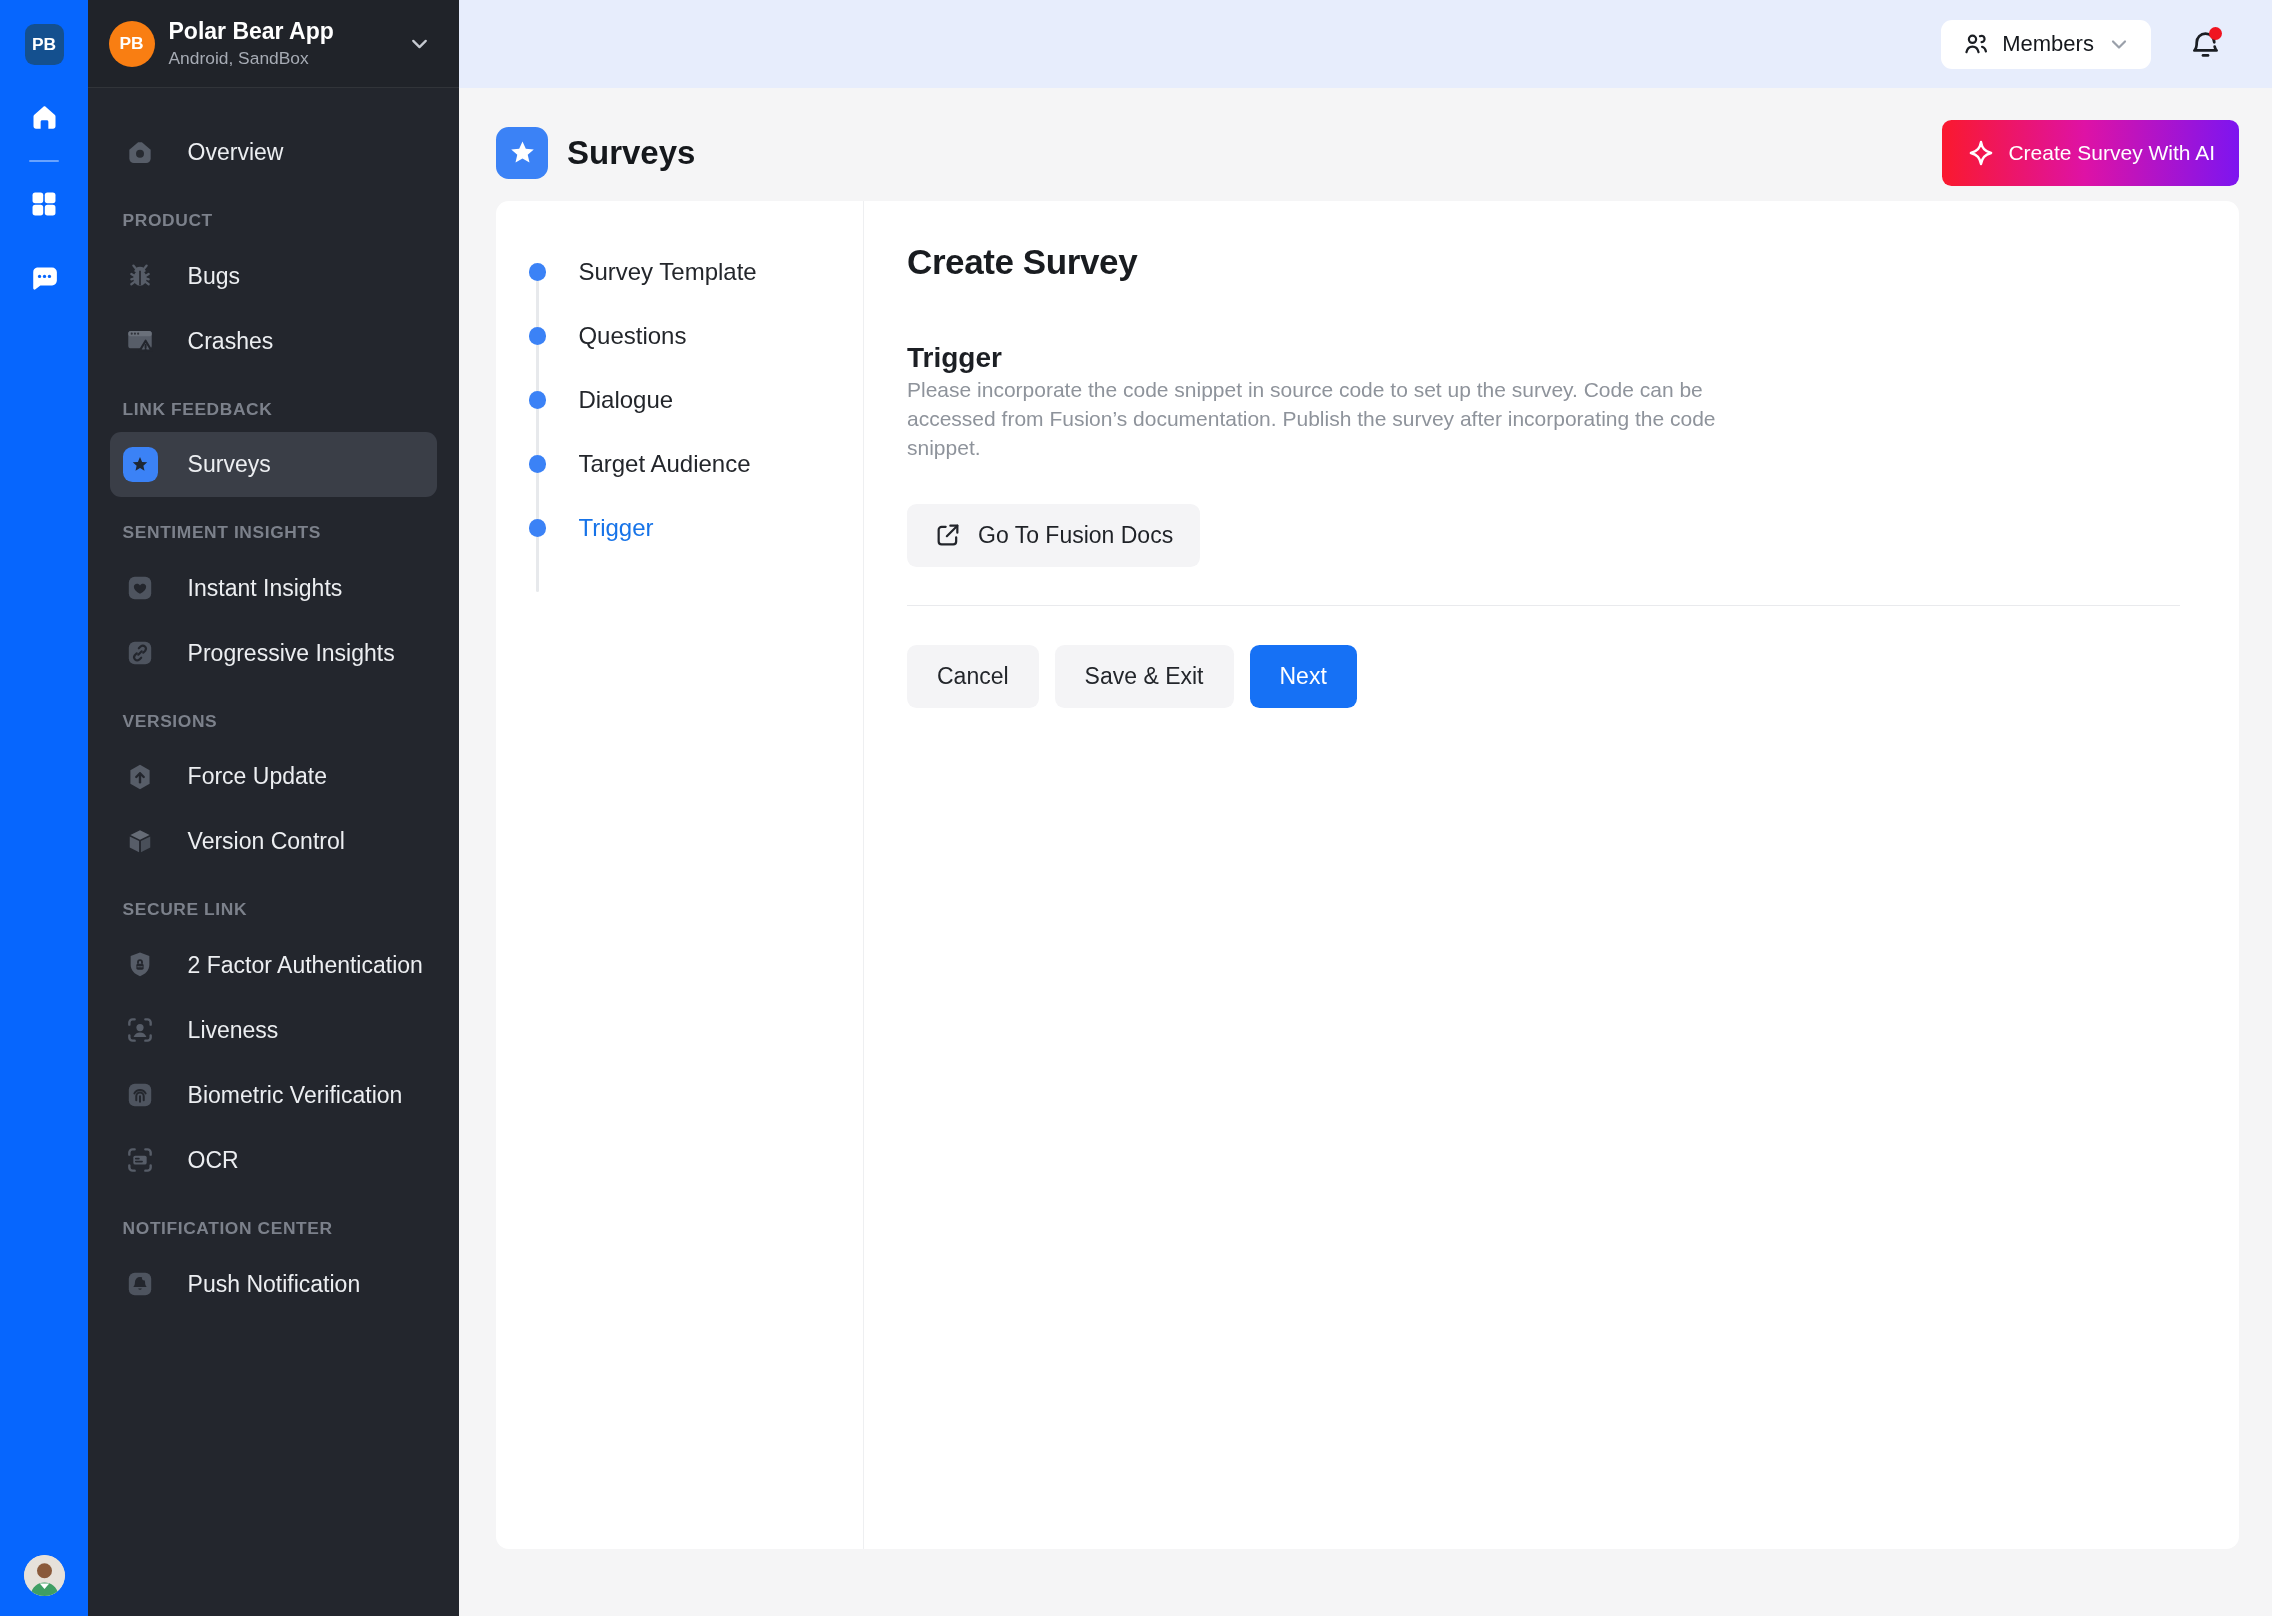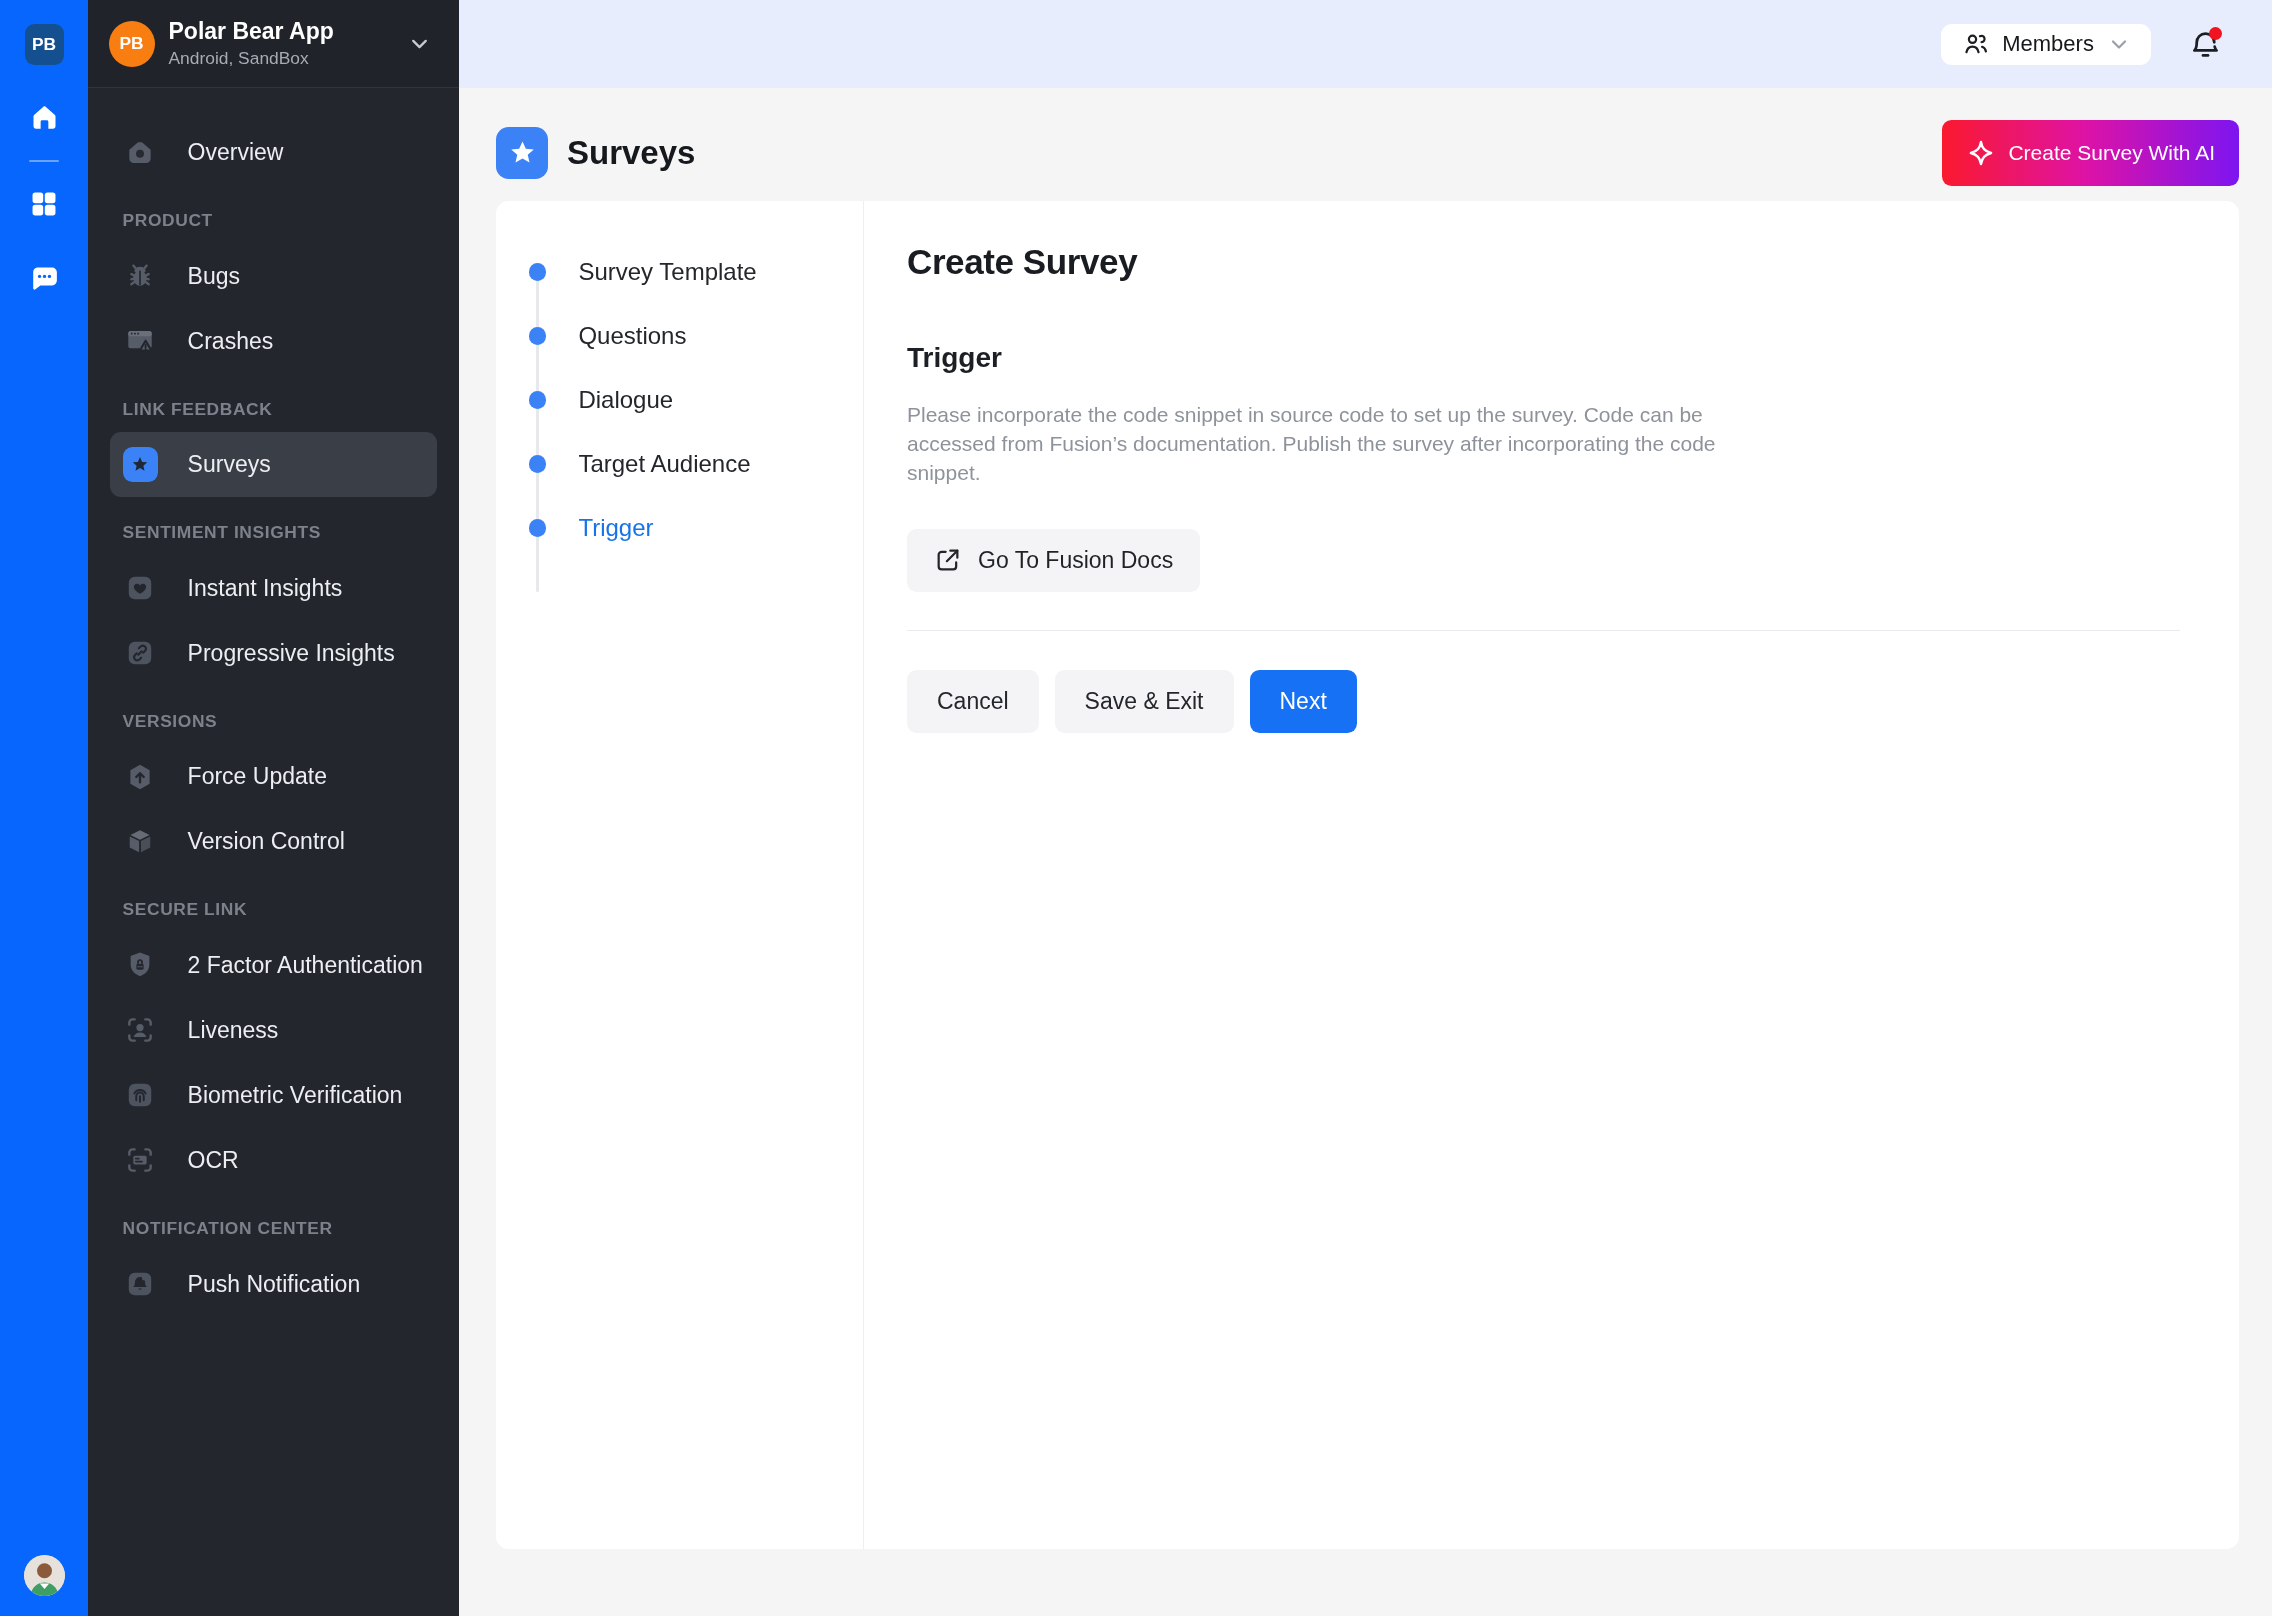--- a/index.html
+++ b/index.html
@@ -45,21 +45,21 @@
     justify-content: center; flex-shrink: 0; }
   .badge-blue { width: 35px; height: 35px; border-radius: 9.5px; background: #3B82F6;
     display: flex; align-items: center; justify-content: center; flex-shrink: 0; }
   .section-label { color: #7C818B; font-size: 17.4px; letter-spacing: 0.6px;
     padding: 0 12.6px; margin: 25px 0 12.6px; font-weight: bold; }
 
   
   .main { flex: 1; display: flex; flex-direction: column; min-width: 0; }
   .topbar { height: 88px; flex-shrink: 0; background: #E7EDFC; display: flex;
     align-items: center; justify-content: flex-end; gap: 35px; padding: 0 49px; }
-  .members-btn { height: 41px; background: #FFFFFF; border: none; border-radius: 11px;
+  .members-btn { height: 49px; background: #FFFFFF; border: none; border-radius: 11px;
     display: flex; align-items: center; gap: 12.6px; padding: 0 20.5px; cursor: pointer;
     font-family: inherit; }
   .members-btn span { font-size: 22px; font-weight: 500; color: #15181D; }
   .bell-wrap { position: relative; cursor: pointer; width: 38px; height: 38px;
     display: flex; align-items: center; justify-content: center; }
   .bell-dot { position: absolute; top: 1.6px; right: 1.6px; width: 13.4px; height: 13.4px;
     border-radius: 50%; background: #F01420; }
 
   .content { flex: 1; padding: 32px 34px 0 37px; background: #F5F5F6; min-width: 0; }
   .page-head { display: flex; align-items: center; margin-bottom: 15px; }
@@ -80,21 +80,21 @@
     background: #E7E9EC; border-radius: 1.6px; }
   .step { height: 64px; display: flex; align-items: center; cursor: pointer; }
   .step .dot { width: 17.4px; height: 17.4px; border-radius: 50%; background: #3B82F6;
     margin-right: 32px; position: relative; z-index: 1; }
   .step .step-label { font-size: 24px; color: #23262B; }
   .step.active .step-label { color: #1673E8; }
 
   .form { flex: 1; padding: 41px 59px 0 43px; min-width: 0; }
   .form h1 { font-size: 35px; font-weight: 700; color: #191C20; letter-spacing: -0.4px; }
   .form h2 { font-size: 28px; font-weight: 700; color: #1C1F24; margin-top: 60px; }
-  .form .desc { margin-top: 27px; font-size: 21px; line-height: 1.38; color: #8E939B;
+  .form .desc { margin-top: 2px; font-size: 21px; line-height: 1.38; color: #8E939B;
     max-width: 860px; }
   .docs-btn { margin-top: 41px; height: 63px; border: none; border-radius: 9.5px;
     background: #F4F4F6; display: flex; align-items: center; gap: 16px;
     padding: 0 27px; cursor: pointer; font-family: inherit; }
   .docs-btn span { font-size: 23px; color: #1F2227; }
   .form hr { border: none; border-top: 1.6px solid #E9EAED; margin-top: 38px; }
   .actions { margin-top: 39px; display: flex; gap: 16px; }
   .btn { height: 63px; border: none; border-radius: 9.5px; font-size: 23px;
     cursor: pointer; font-family: inherit; }
   .btn-gray { background: #F4F4F6; color: #23262B; padding: 0 30px; }

